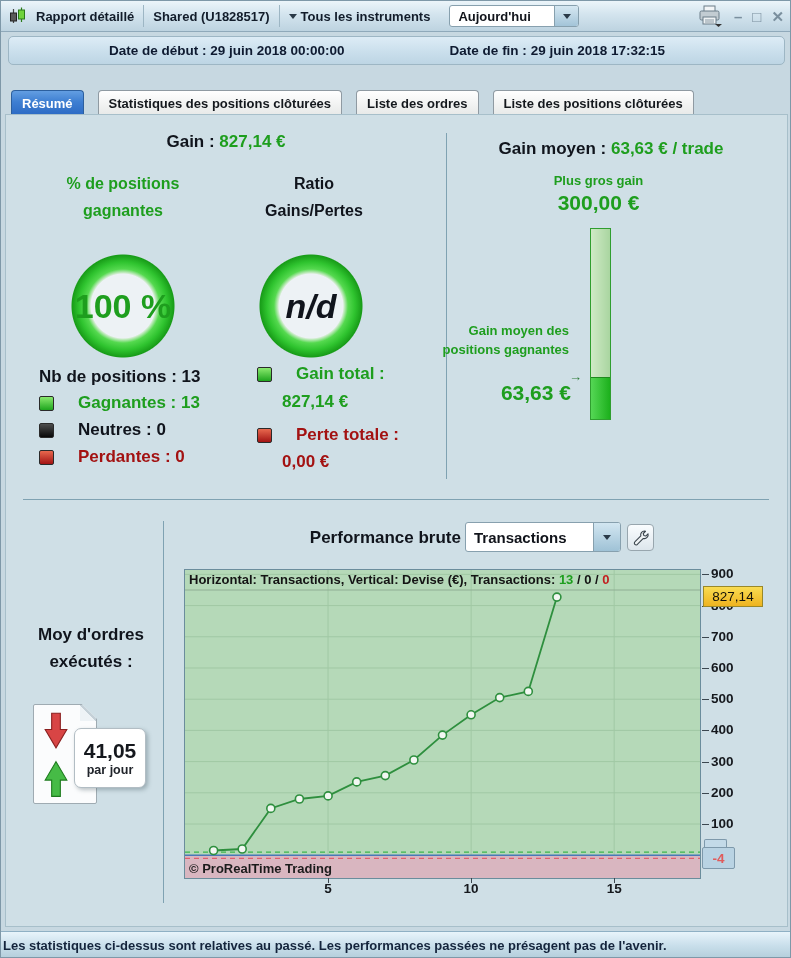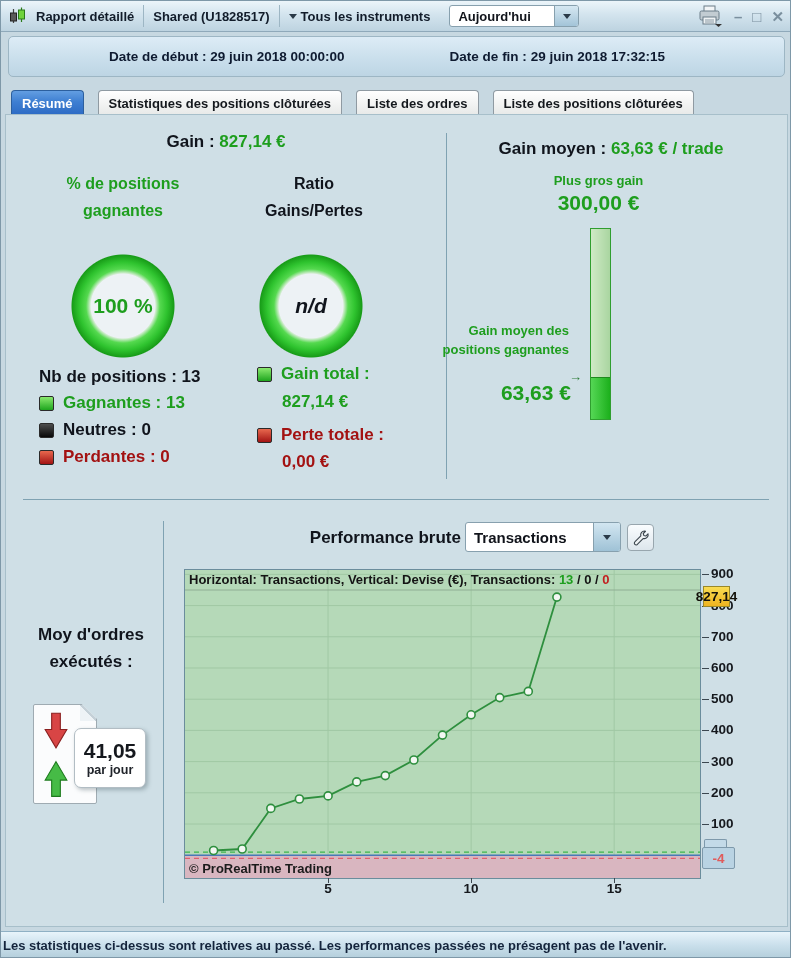--- a/index.html
+++ b/index.html
@@ -15,21 +15,21 @@
   .t-item{font-weight:700;font-size:13px;color:#121c2a;display:flex;align-items:center;gap:4px;cursor:default;}
   .tri-down{display:inline-block;width:0;height:0;border-left:4px solid transparent;border-right:4px solid transparent;border-top:5px solid #2a3a48;}
   .combo{height:22px;background:#ffffff;border:1px solid #87a0ae;border-radius:3px;display:flex;align-items:center;overflow:hidden;}
   .combo.period{width:130px;margin-left:10px;}
   .combo .combo-text{flex:1;font-weight:700;font-size:13px;color:#10131a;padding:0 8px;white-space:nowrap;}
   .combo .combo-btn{width:24px;align-self:stretch;background:linear-gradient(180deg,#d6e8f2,#a3c4d8);border-left:1px solid #87a0ae;display:flex;align-items:center;justify-content:center;}
   .winctl{margin-left:auto;display:flex;align-items:center;gap:10px;}
   .winbtn{color:#7a8f9e;font-weight:700;font-size:15px;line-height:1;cursor:default;}
 
   
-  .datebar{position:absolute;left:7px;top:35px;width:777px;height:41px;border:1px solid #9db6c4;border-radius:5px;
+  .datebar{position:absolute;left:7px;top:35px;width:777px;height:29px;border:1px solid #9db6c4;border-radius:5px;
     background:linear-gradient(180deg,#ddecf6 0%,#cadfec 55%,#bdd5e4 100%);display:flex;align-items:center;}
   .date-cell{font-weight:700;font-size:13.5px;color:#0e1a30;white-space:nowrap;}
   .date-start{margin-left:100px;}
   .date-end{margin-left:105px;}
 
   
   .tabs{position:absolute;left:10px;top:89px;height:25px;display:flex;gap:14px;align-items:flex-end;}
   .tab{height:25px;display:flex;align-items:center;padding:0 10px;border:1px solid #8f9aa2;border-bottom:none;
     border-radius:4px 4px 0 0;background:linear-gradient(180deg,#ffffff,#e7e9e8);font-weight:700;font-size:13px;color:#14181d;white-space:nowrap;}
   .tab.active{background:linear-gradient(180deg,#639ee2 0%,#3e7fd2 45%,#2c6ac4 100%);border-color:#2c5f9e;color:#ffffff;}
@@ -41,22 +41,22 @@
   .b17{font-weight:700;font-size:17px;color:#10141c;}
   .green{color:#1e9e1e;}
   .darkred{color:#a31212;}
   .gain-title{left:60px;top:131px;width:330px;text-align:center;}
   .pct-title{left:58px;top:169px;width:128px;text-align:center;font-weight:700;font-size:16px;color:#1e9e1e;line-height:27px;white-space:normal;position:absolute;}
   .ratio-title{left:243px;top:169px;width:140px;text-align:center;font-weight:700;font-size:16px;color:#10141c;line-height:27px;white-space:normal;position:absolute;}
   .donut{position:absolute;width:106px;height:106px;border-radius:50%;display:flex;align-items:center;justify-content:center;
     background:radial-gradient(circle,#edf2f5 0 32px,#cdeccb 33px,#55d94f 37px,#2fc42f 44px,#189c18 51px,rgba(0,0,0,0) 52px);}
   .donut1{left:69px;top:252px;}
   .donut2{left:257px;top:252px;font-style:italic;}
-  .donut-val{font-weight:700;font-size:21px;}
-  .legend-row{position:absolute;display:flex;align-items:center;gap:9px;}
+  .donut-val{font-weight:700;font-size:34px;}
+  .legend-row{position:absolute;display:flex;align-items:center;gap:24px;}
   .sq{width:15px;height:15px;border:1px solid #2a2a2a;border-radius:2px;flex:none;}
   .sq-green{background:linear-gradient(180deg,#8ae96e,#1ea51e);}
   .sq-black{background:linear-gradient(180deg,#4d4d4d,#090909);}
   .sq-red{background:linear-gradient(180deg,#e8684e,#a31414);}
 
   
   .vdiv1{position:absolute;left:445px;top:132px;width:1px;height:346px;background:#7fa2b2;}
   .avg-title{left:450px;top:138px;width:320px;text-align:center;}
   .biggest-label{left:455px;top:172px;width:285px;text-align:center;font-weight:700;font-size:13px;}
   .biggest-value{left:455px;top:190px;width:285px;text-align:center;font-weight:700;font-size:21px;}
@@ -95,22 +95,22 @@
   .chart-header{position:absolute;left:4px;top:2px;font-weight:700;font-size:13px;color:#141414;z-index:5;}
   .chart-header span{white-space:pre;}
   .chart-copy{position:absolute;left:4px;bottom:2px;font-weight:700;font-size:13px;color:#1b1b1b;z-index:5;}
   .chart-svg{position:absolute;left:0;top:0;}
   .y-axis{position:absolute;left:701px;top:569px;width:70px;height:310px;}
   .y-axis .ylab{position:absolute;left:9px;font-weight:700;font-size:13.5px;color:#15181d;white-space:nowrap;}
   .y-axis .ytick{position:absolute;left:0;width:7px;height:1px;background:#3c4750;}
   .x-axis{position:absolute;left:184px;top:880px;width:515px;height:18px;}
   .x-axis .xlab{position:absolute;top:0;width:30px;margin-left:-15px;text-align:center;font-weight:700;font-size:13.5px;color:#15181d;}
   .x-axis .xtick{position:absolute;top:-3px;width:1px;height:5px;background:#3c4750;}
-  .val-badge{position:absolute;left:702px;top:585px;width:27px;height:21px;background:linear-gradient(180deg,#f9dc52,#eeb31f);
-    border:1px solid #9a8828;display:flex;align-items:center;justify-content:center;font-weight:700;font-size:13.5px;color:#14120a;z-index:6;}
+  .val-badge{position:absolute;left:702px;top:585px;width:60px;height:21px;background:linear-gradient(180deg,#f9dc52,#eeb31f);
+    border:1px solid #9a8828;display:flex;align-items:center;justify-content:center;font-weight:400;font-size:13.5px;color:#14120a;z-index:6;}
   .min-badge{position:absolute;left:701px;top:846px;width:33px;height:22px;background:#b9d3e3;border:1px solid #7e99ab;border-radius:2px;
     display:flex;align-items:center;justify-content:center;font-weight:700;font-size:13.5px;color:#e05c5c;z-index:6;}
   .min-badge-tab{position:absolute;left:703px;top:838px;width:23px;height:9px;background:#c3dae8;border:1px solid #7e99ab;border-bottom:none;border-radius:2px 2px 0 0;z-index:5;}
 
   
   .statusbar{position:absolute;left:0;top:930px;width:791px;height:28px;border-top:1px solid #8fb0c4;
     background:linear-gradient(180deg,#e8f4fb 0%,#c9dfeb 50%,#b2cdda 100%);display:flex;align-items:center;padding:0 2px;}
   .statusbar .disclaimer{font-weight:700;font-size:13px;color:#14243c;white-space:nowrap;}
 </style>
 </head>

